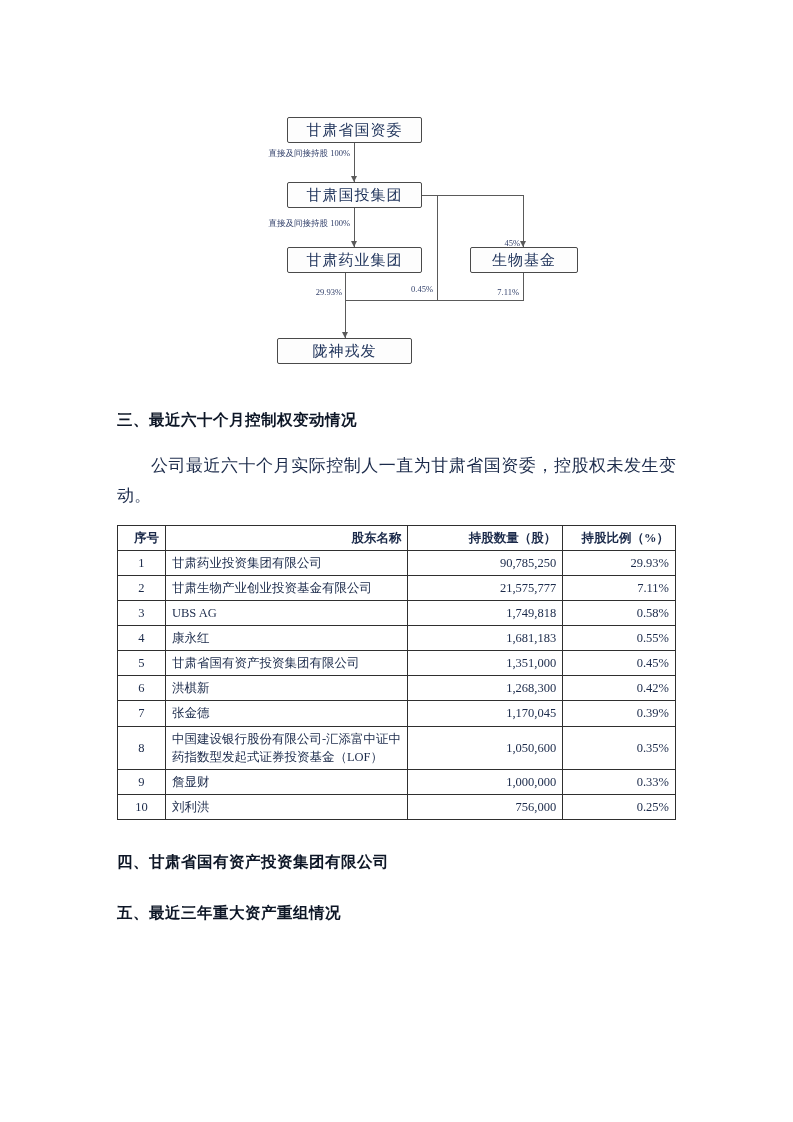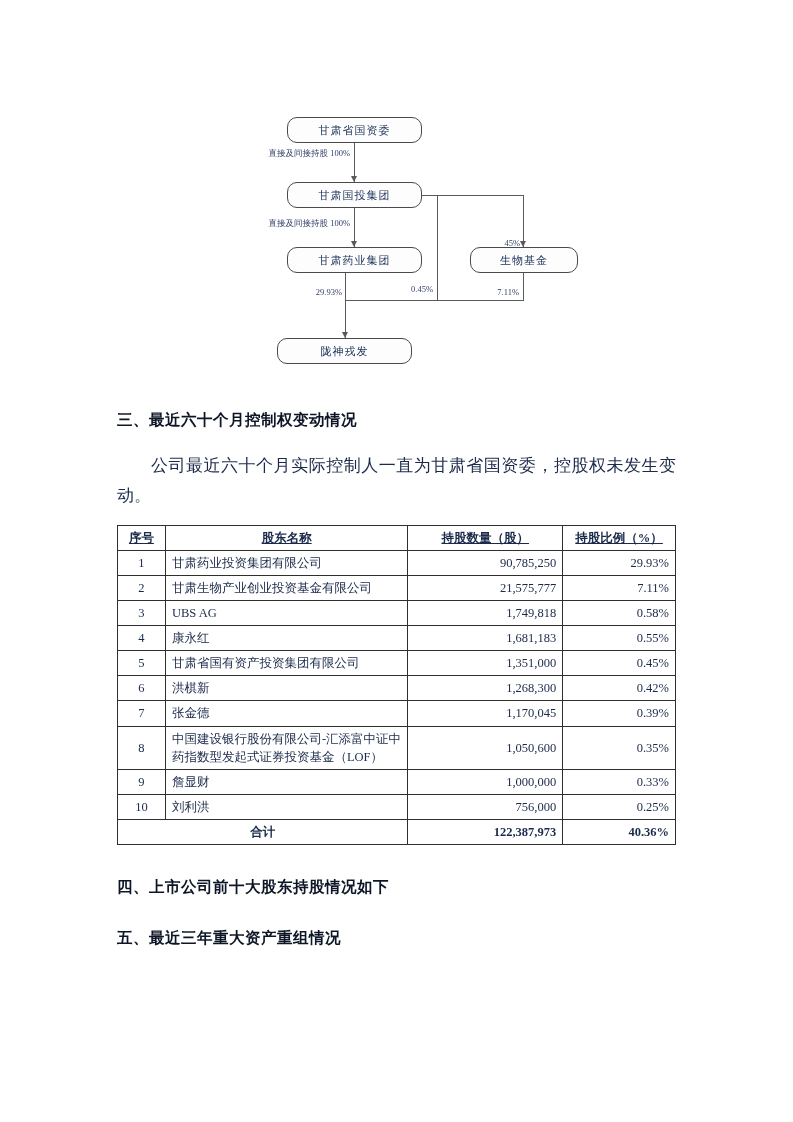--- a/index.html
+++ b/index.html
@@ -9,23 +9,23 @@
     font-family:"Liberation Serif", serif;
     color:#1b2a4a;
     position:relative;
     overflow:hidden;
   }
   .page { position:relative; width:793px; height:1122px; background:#fff; }
 
   
   .diagram { position:relative; margin:110px 0 0 250px; width:340px; height:266px; }
   .node {
-    position:absolute; border:1px solid #4a4a4a; border-radius:10px;
+    position:absolute; border:1px solid #4a4a4a; border-radius:2px;
     background:#fdfdfd; display:flex; align-items:center; justify-content:center;
-    font-size:11px; letter-spacing:1px; color:#21355c;
+    font-size:15px; letter-spacing:1px; color:#21355c;
   }
   .line { position:absolute; background:#5a5a5a; }
   .lbl { position:absolute; font-size:8.5px; color:#33416b; white-space:nowrap; }
   .arrow-down {
     position:absolute; width:0; height:0;
     border-left:3.5px solid transparent; border-right:3.5px solid transparent;
     border-top:6px solid #5a5a5a;
   }
 
   
@@ -44,21 +44,21 @@
   }
 
   
   table.holders {
     margin-top:14px; width:559px; border-collapse:collapse;
     font-size:12.5px; color:#1b2a4a;
   }
   table.holders th, table.holders td {
     border:1px solid #2f2f2f; padding:3px 6px; line-height:1.45;
   }
-  table.holders th { font-weight:bold; text-align:center;text-decoration:underline; }
+  table.holders th { font-weight:bold; text-align:right; }
   td.c-idx { text-align:center; width:48px; }
   td.c-name { text-align:left; width:243px; }
   td.c-qty { text-align:right; width:155px; padding-right:14px; }
   td.c-pct { text-align:right; width:113px; padding-right:16px; }
   tr.total-row td { font-weight:bold; }
   td.c-total { text-align:center; }
 </style>
 </head>
 <body>
 
@@ -162,26 +162,21 @@
           <td class="c-name">詹显财</td>
           <td class="c-qty">1,000,000</td>
           <td class="c-pct">0.33%</td>
         </tr>
         <tr>
           <td class="c-idx">10</td>
           <td class="c-name">刘利洪</td>
           <td class="c-qty">756,000</td>
           <td class="c-pct">0.25%</td>
         </tr>
-        <tr class="total-row">
-          <td colspan="2" class="c-total">合计</td>
-          <td class="c-qty">122,387,973</td>
-          <td class="c-pct">40.36%</td>
-        </tr>
       </tbody>
     </table>
 
-    <h2 class="h-s4">四、上市公司前十大股东持股情况如下</h2>
+    <h2 class="h-s4">四、甘肃省国有资产投资集团有限公司</h2>
 
     <h2 class="h-s5">五、最近三年重大资产重组情况</h2>
   </div>
 
 </div>
 
 </body></html>

